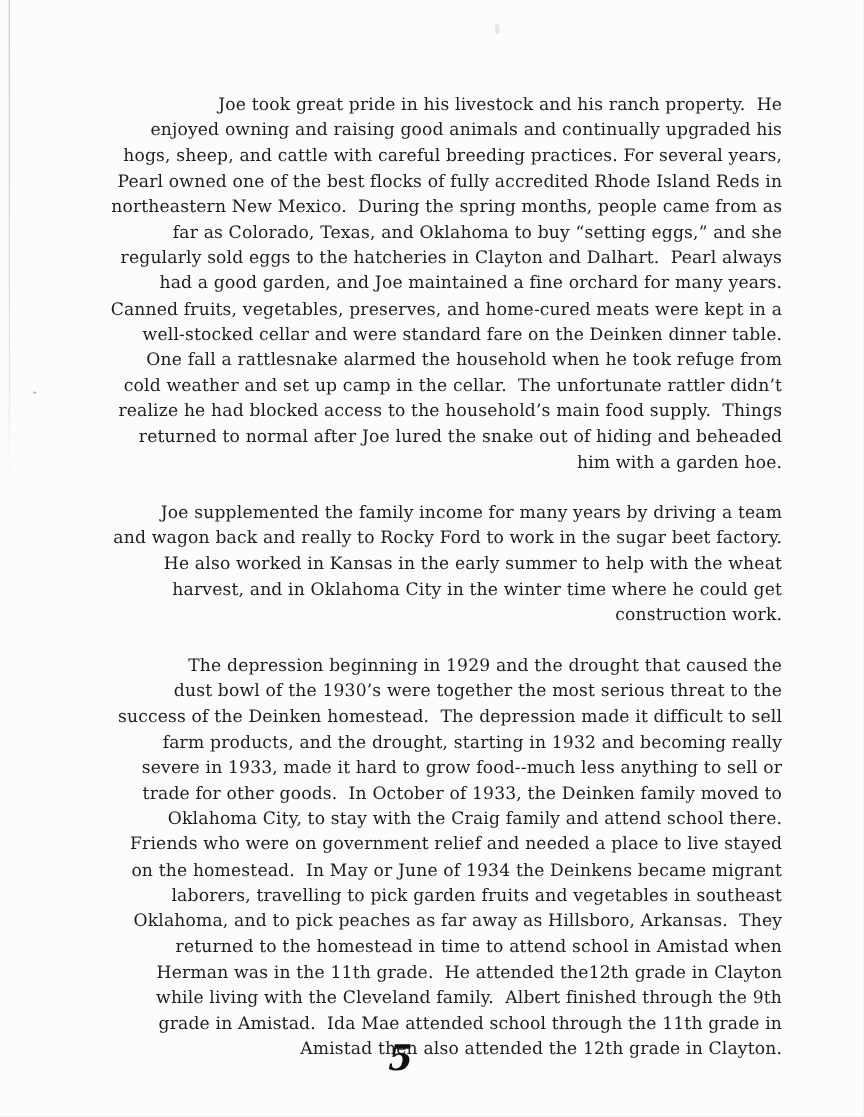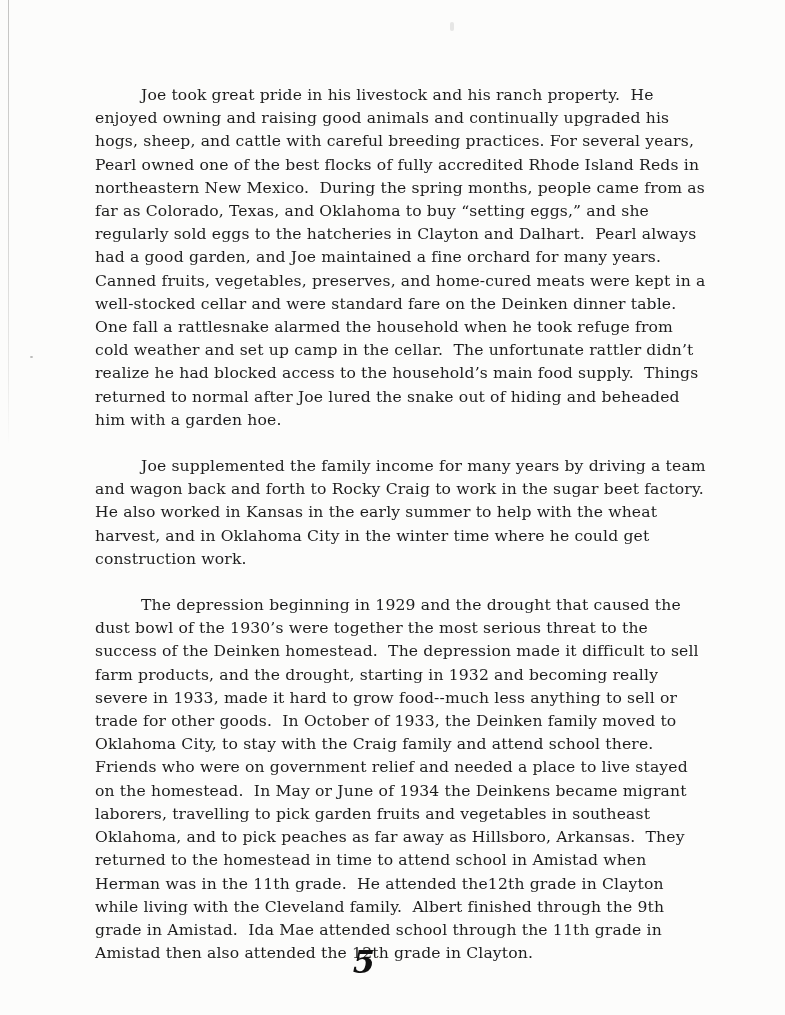--- a/index.html
+++ b/index.html
@@ -62,20 +62,21 @@
     width: 616px;
   }
   .text-block p {
     margin: 0 0 23px 0;
     font-size: 15.6px;
     line-height: 23.2px;
     letter-spacing: 0.15px;
     text-indent: 46px;
     white-space: pre-wrap;
     text-rendering: optimizeLegibility;
+    text-align: right;
   }
   .page-number {
     position: absolute;
     left: 0;
     top: 943px;
     width: 728px; 
     text-align: center;
     font-size: 32px;
     font-weight: bold;
     font-style: italic;
@@ -87,19 +88,19 @@
 <body>
 
 <div class="page">
 
   <div class="scan-line-artifact"></div>
   <div class="scan-smudge-artifact"></div>
   <div class="scan-dot-artifact"></div>
 
   <div class="text-block">
     <p>Joe took great pride in his livestock and his ranch property.  He enjoyed owning and raising good animals and continually upgraded his hogs, sheep, and cattle with careful breeding practices. For several years, Pearl owned one of the best flocks of fully accredited Rhode Island Reds in northeastern New Mexico.  During the spring months, people came from as far as Colorado, Texas, and Oklahoma to buy “setting eggs,” and she regularly sold eggs to the hatcheries in Clayton and Dalhart.  Pearl always had a good garden, and Joe maintained a fine orchard for many years.  Canned fruits, vegetables, preserves, and home-cured meats were kept in a well-stocked cellar and were standard fare on the Deinken dinner table.  One fall a rattlesnake alarmed the household when he took refuge from cold weather and set up camp in the cellar.  The unfortunate rattler didn’t realize he had blocked access to the household’s main food supply.  Things returned to normal after Joe lured the snake out of hiding and beheaded him with a garden hoe.</p>
-    <p>Joe supplemented the family income for many years by driving a team and wagon back and forth to Rocky Craig to work in the sugar beet factory.  He also worked in Kansas in the early summer to help with the wheat harvest, and in Oklahoma City in the winter time where he could get construction work.</p>
+    <p>Joe supplemented the family income for many years by driving a team and wagon back and really to Rocky Ford to work in the sugar beet factory.  He also worked in Kansas in the early summer to help with the wheat harvest, and in Oklahoma City in the winter time where he could get construction work.</p>
     <p>The depression beginning in 1929 and the drought that caused the dust bowl of the 1930’s were together the most serious threat to the success of the Deinken homestead.  The depression made it difficult to sell farm products, and the drought, starting in 1932 and becoming really severe in 1933, made it hard to grow food--much less anything to sell or trade for other goods.  In October of 1933, the Deinken family moved to Oklahoma City, to stay with the Craig family and attend school there.  Friends who were on government relief and needed a place to live stayed on the homestead.  In May or June of 1934 the Deinkens became migrant laborers, travelling to pick garden fruits and vegetables in southeast Oklahoma, and to pick peaches as far away as Hillsboro, Arkansas.  They returned to the homestead in time to attend school in Amistad when Herman was in the 11th grade.  He attended the12th grade in Clayton while living with the Cleveland family.  Albert finished through the 9th grade in Amistad.  Ida Mae attended school through the 11th grade in Amistad then also attended the 12th grade in Clayton.</p>
   </div>
 
   <div class="page-number">5</div>
 
 </div>
 
 </body></html>

